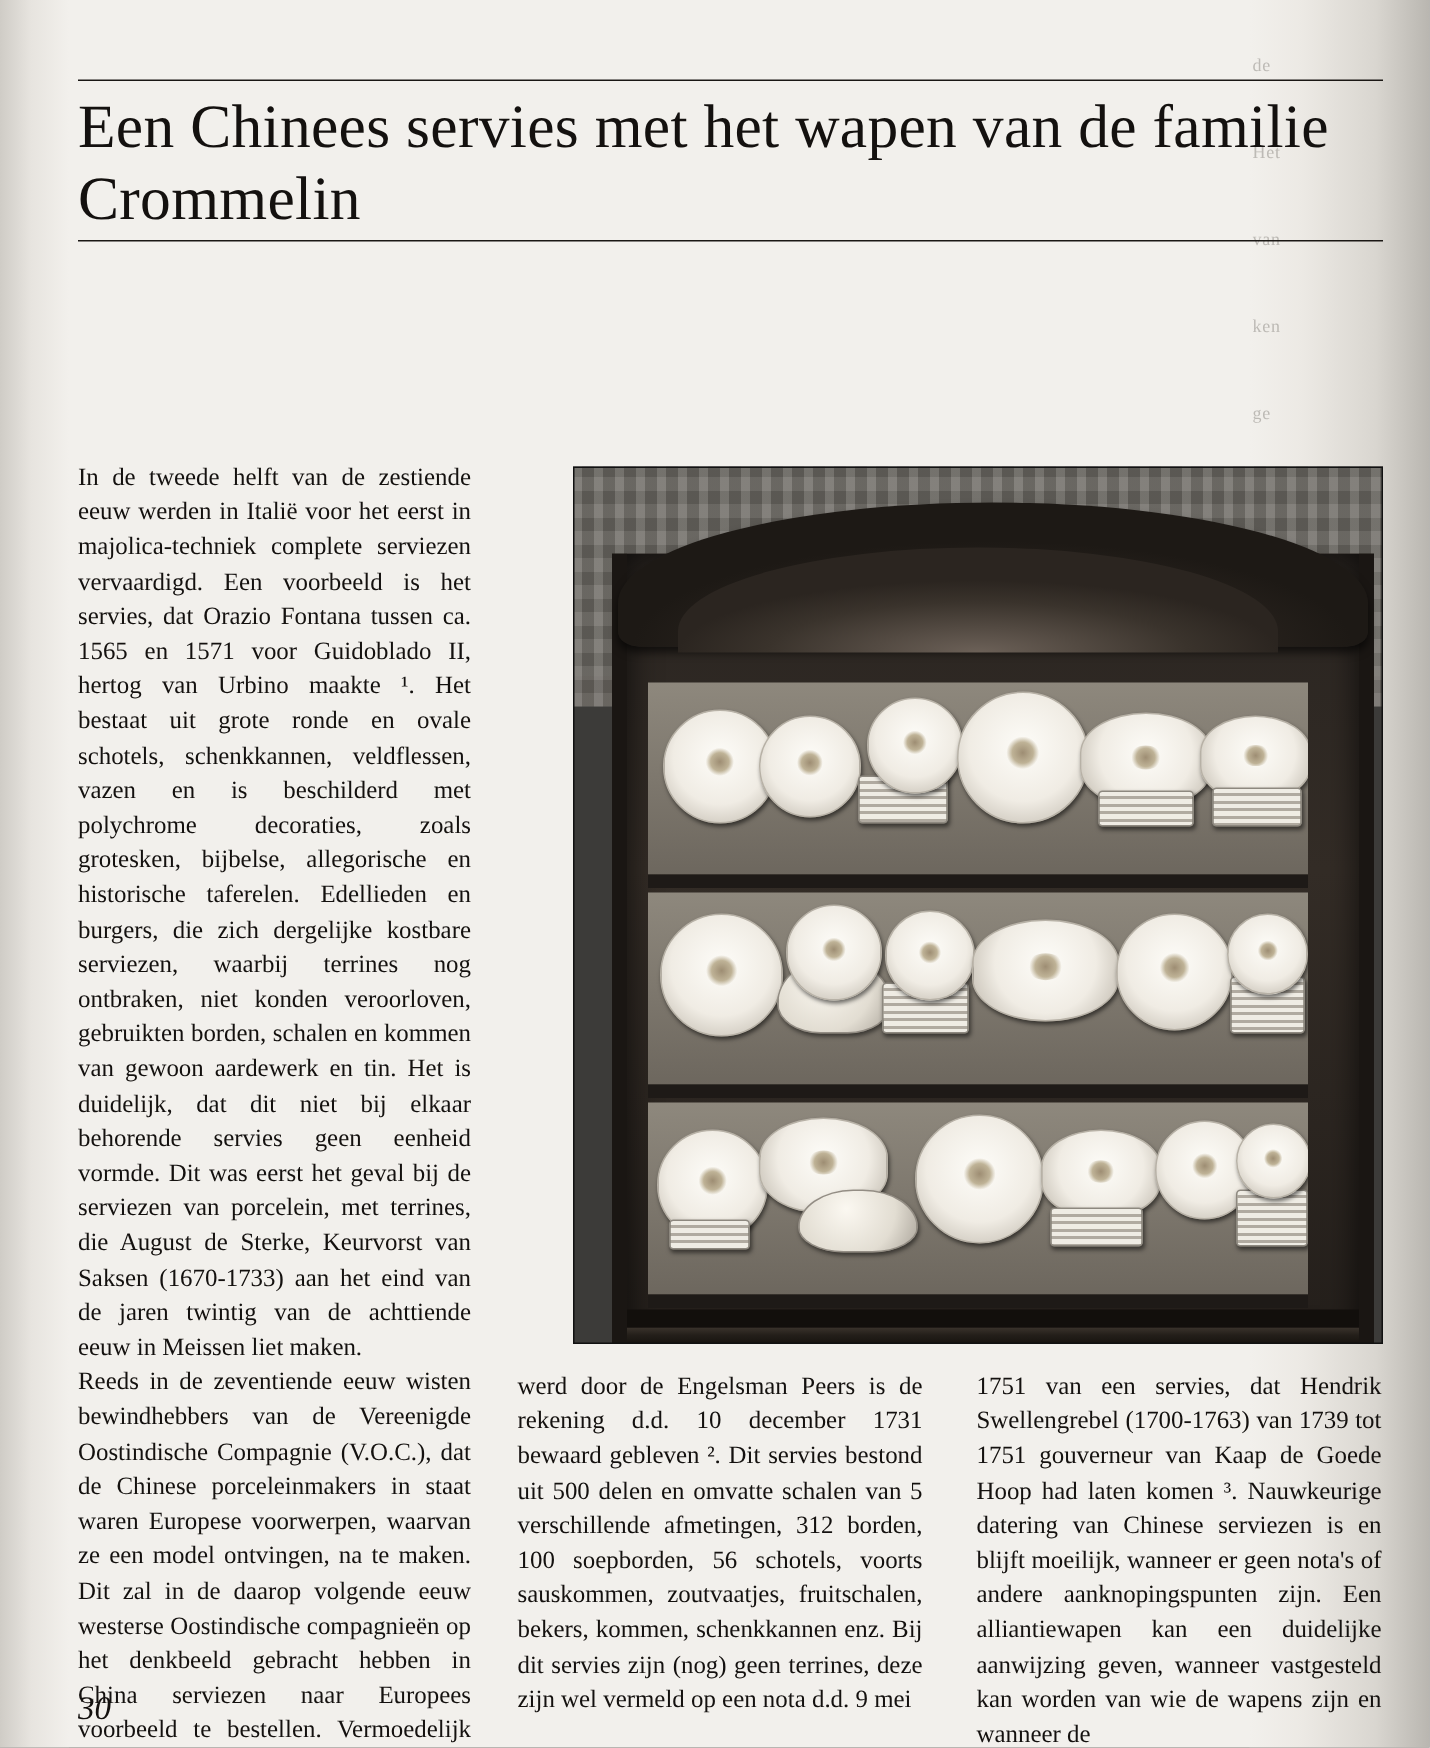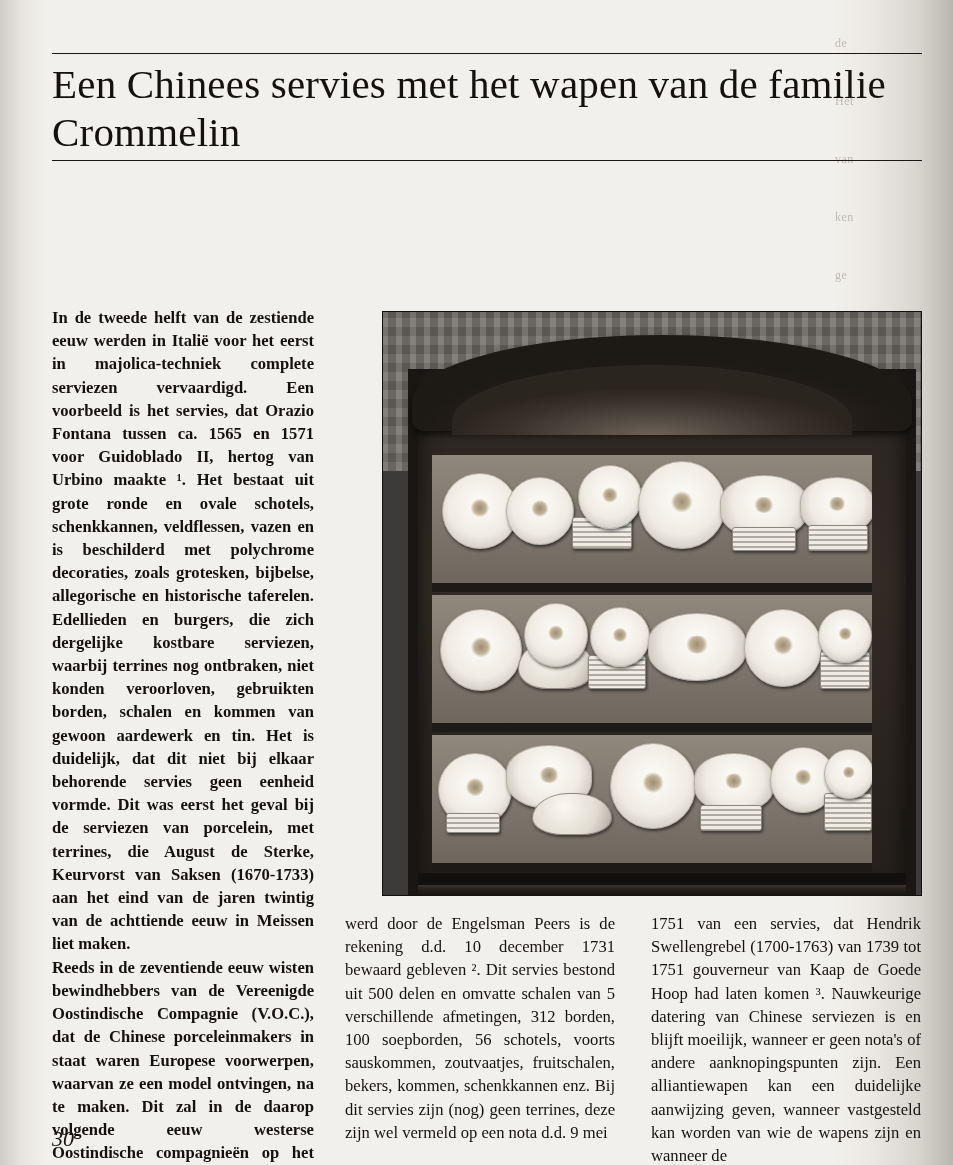--- a/index.html
+++ b/index.html
@@ -93,21 +93,21 @@
   .col1 {
     position: absolute;
     left: 0;
     top: 0;
     width: 262px;
     font-size: 16.6px;
     line-height: 23.2px;
     text-align: justify;
     hyphens: auto;
   }
-  .col1 p { margin: 0; font-weight: bold; }
+  .col1 p { margin: 0; }
 
   .figure {
     position: absolute;
     left: 330px;
     top: 5px;
     width: 540px;
     height: 585px;
     background: #1b1b1b;
     overflow: hidden;
   }

